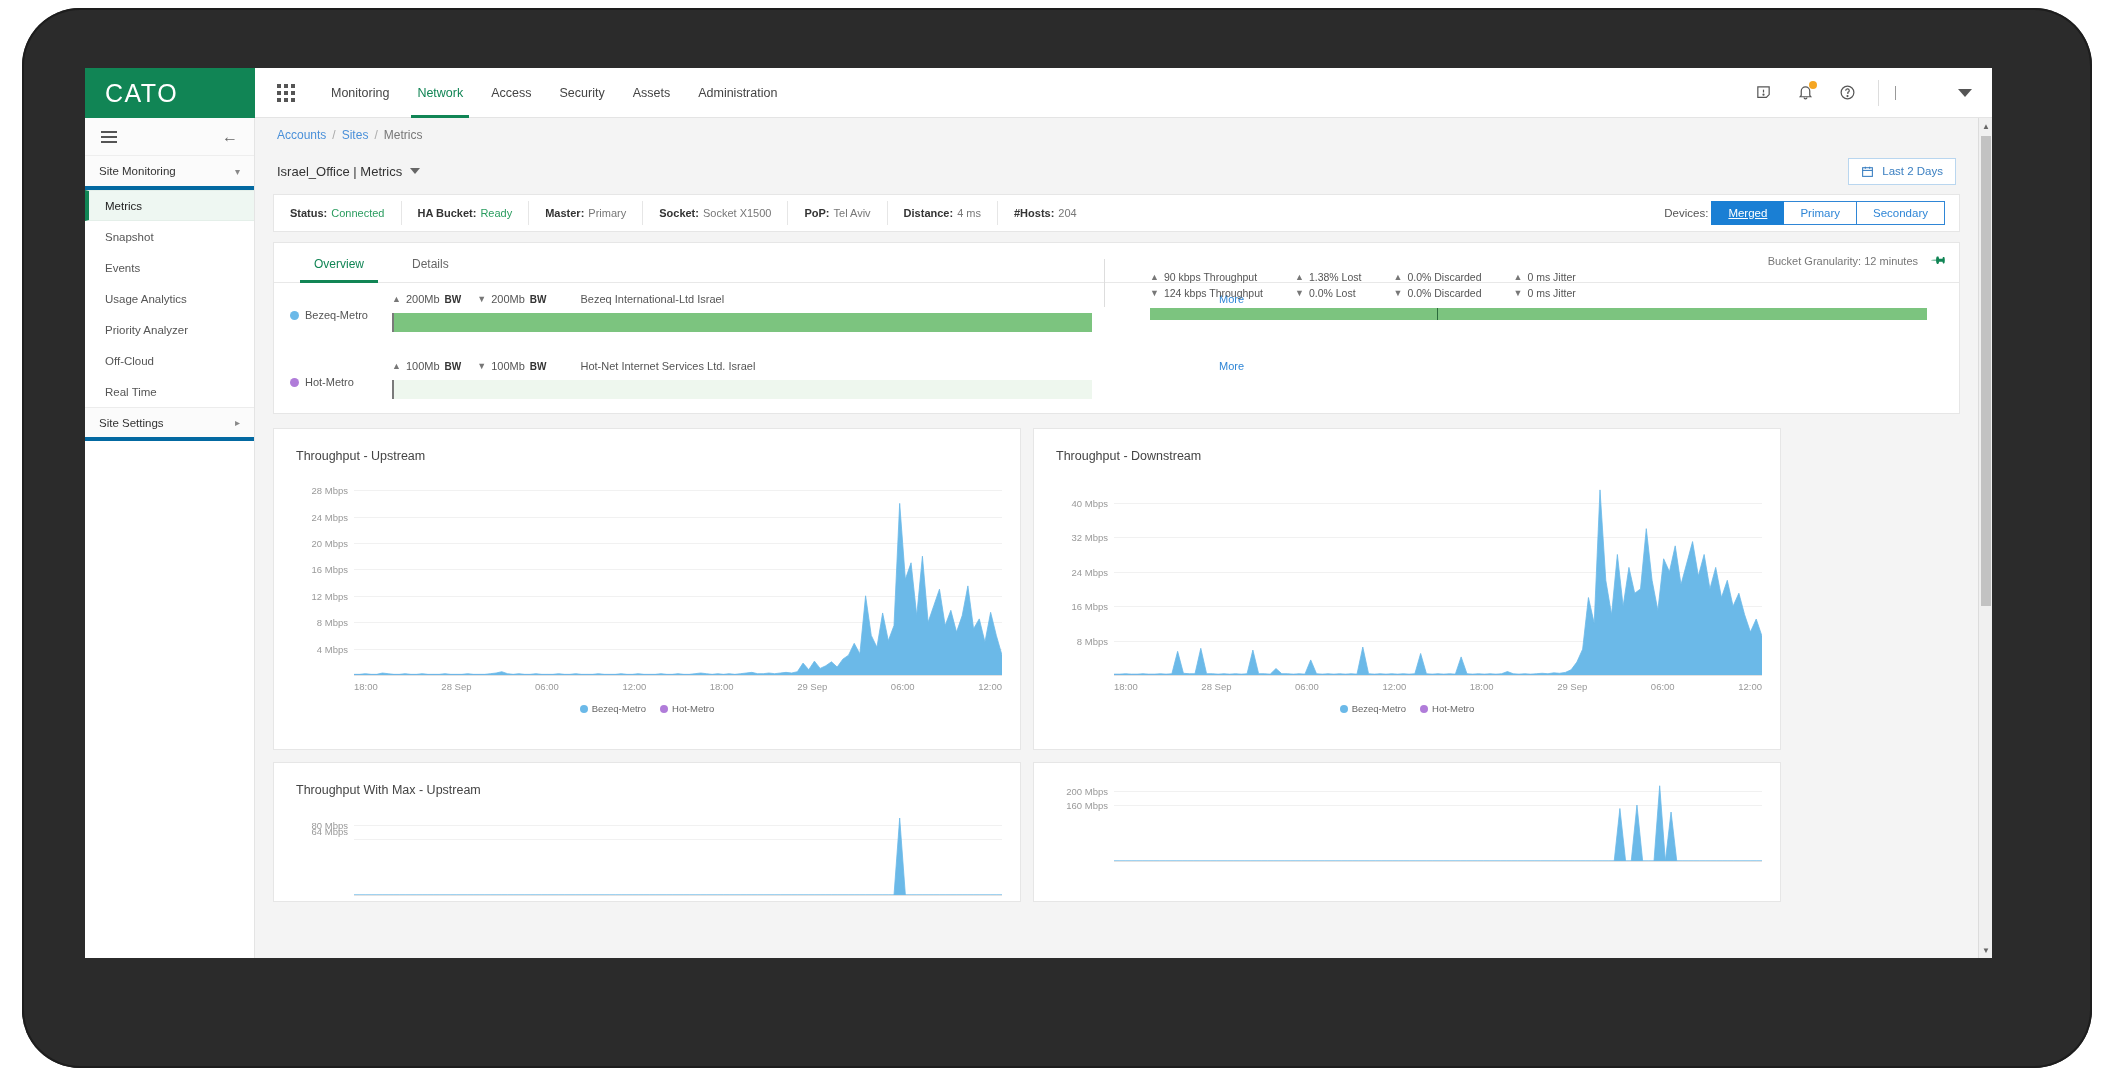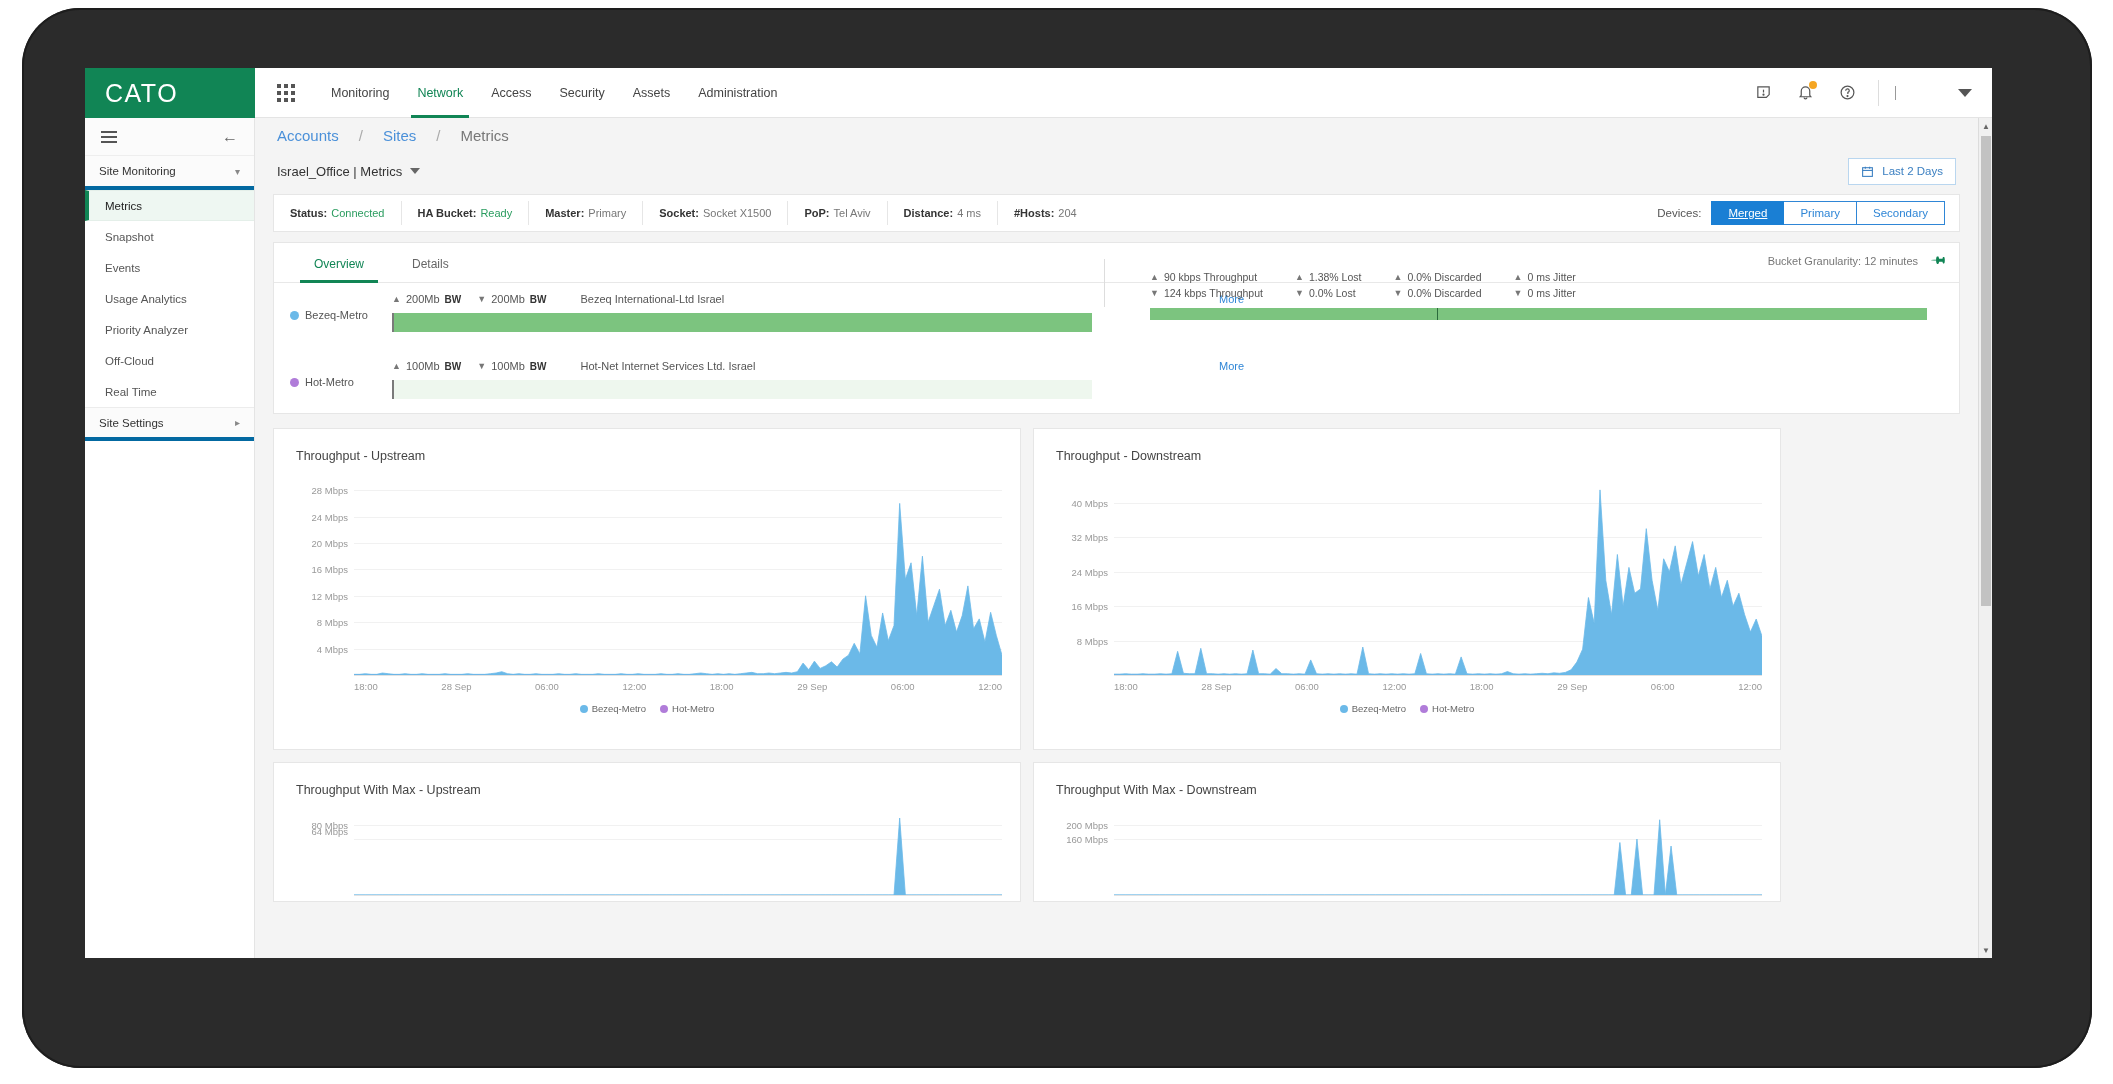--- a/index.html
+++ b/index.html
@@ -109,22 +109,22 @@
     border-left: 4px solid #118555; padding-left: 16px;
     border-top: 1px solid #e4efe9; border-bottom: 1px solid #e4efe9;
   }
   
   #main {
     position: absolute; left: 170px; top: 50px;
     width: 1723px; height: 840px;
     background: #f4f4f4; overflow: hidden;
   }
   #breadcrumb {
-    height: 34px; display: flex; align-items: center; gap: 20px;
-    padding-left: 22px; font-size: 15px; color: #777;
+    height: 34px; display: flex; align-items: center; gap: 6px;
+    padding-left: 22px; font-size: 12px; color: #777;
     background: #f4f4f4;
   }
   #breadcrumb a { color: #4a90d9; text-decoration: none; cursor: pointer; }
   #breadcrumb .sep { color: #aaa; }
   #titlerow {
     height: 38px; display: flex; align-items: center; justify-content: space-between;
     padding: 0 22px; background: #f4f4f4;
   }
   #page-title { font-size: 13px; color: #333; display: flex; align-items: center; gap: 8px; }
   .caret-dn { width:0;height:0;border-left:5px solid transparent;border-right:5px solid transparent;border-top:6px solid #666; }
@@ -142,21 +142,21 @@
     position: relative;
   }
   .stat-cell {
     font-size: 11px; color: #777; padding: 0 16px; height: 24px;
     display: flex; align-items: center; gap: 4px;
     border-right: 1px solid #e6e6e6; white-space: nowrap;
   }
   .stat-cell .k { color: #333; font-weight: bold; }
   .stat-cell .v.green { color: #2a9c5f; }
   #devices-box {
-    margin-left: auto; display: flex; align-items: center; gap: 10px;
+    margin-left: auto; display: flex; align-items: center; gap: 3px;
     padding-right: 14px; font-size: 11.5px; color: #555;
   }
   .seg {
     border: 1px solid #2f86d6; color: #2f86d6; background: #fff;
     font-size: 11.5px; padding: 5px 16px; cursor: pointer;
   }
   .seg.active { background: #1a7fd4; color: #fff; border-color: #1a7fd4; text-decoration: underline; }
   .seg + .seg { border-left: none; }
   
   #overview-card {
@@ -613,21 +613,20 @@
               <div class="gridline" style="top: 34px;"></div>
               <div class="ylabel" style="top: 26px; left: 0px;">64 Mbps</div>
               <svg width="648" height="90" style="position: absolute; left: 66px; top: 0px;">
                 <path d="M 0 90 L 0.00 90.00 L 5.68 90.00 L 11.37 90.00 L 17.05 90.00 L 22.74 90.00 L 28.42 90.00 L 34.11 90.00 L 39.79 90.00 L 45.47 90.00 L 51.16 90.00 L 56.84 90.00 L 62.53 90.00 L 68.21 90.00 L 73.89 90.00 L 79.58 90.00 L 85.26 90.00 L 90.95 90.00 L 96.63 90.00 L 102.32 90.00 L 108.00 90.00 L 113.68 90.00 L 119.37 90.00 L 125.05 90.00 L 130.74 90.00 L 136.42 90.00 L 142.11 90.00 L 147.79 90.00 L 153.47 90.00 L 159.16 90.00 L 164.84 90.00 L 170.53 90.00 L 176.21 90.00 L 181.89 90.00 L 187.58 90.00 L 193.26 90.00 L 198.95 90.00 L 204.63 90.00 L 210.32 90.00 L 216.00 90.00 L 221.68 90.00 L 227.37 90.00 L 233.05 90.00 L 238.74 90.00 L 244.42 90.00 L 250.11 90.00 L 255.79 90.00 L 261.47 90.00 L 267.16 90.00 L 272.84 90.00 L 278.53 90.00 L 284.21 90.00 L 289.89 90.00 L 295.58 90.00 L 301.26 90.00 L 306.95 90.00 L 312.63 90.00 L 318.32 90.00 L 324.00 90.00 L 329.68 90.00 L 335.37 90.00 L 341.05 90.00 L 346.74 90.00 L 352.42 90.00 L 358.11 90.00 L 363.79 90.00 L 369.47 90.00 L 375.16 90.00 L 380.84 90.00 L 386.53 90.00 L 392.21 90.00 L 397.89 90.00 L 403.58 90.00 L 409.26 90.00 L 414.95 90.00 L 420.63 90.00 L 426.32 90.00 L 432.00 90.00 L 437.68 90.00 L 443.37 90.00 L 449.05 90.00 L 454.74 90.00 L 460.42 90.00 L 466.11 90.00 L 471.79 90.00 L 477.47 90.00 L 483.16 90.00 L 488.84 90.00 L 494.53 90.00 L 500.21 90.00 L 505.89 90.00 L 511.58 90.00 L 517.26 90.00 L 522.95 90.00 L 528.63 90.00 L 534.32 90.00 L 540.00 90.00 L 545.68 13.00 L 551.37 90.00 L 557.05 90.00 L 562.74 90.00 L 568.42 90.00 L 574.11 90.00 L 579.79 90.00 L 585.47 90.00 L 591.16 90.00 L 596.84 90.00 L 602.53 90.00 L 608.21 90.00 L 613.89 90.00 L 619.58 90.00 L 625.26 90.00 L 630.95 90.00 L 636.63 90.00 L 642.32 90.00 L 648.00 90.00 L 648 90 Z" fill="#6bb9e8" stroke="#6bb9e8" stroke-width="0.8"></path>
               </svg>
               <div class="gridline" style="top: 90px; background: rgb(226, 226, 226);"></div>
             </div>
         </div>
 
         <div class="chart-card short">
-          <div class="chart-title">Throughput With Max - Downstream</div>
           <div class="plot" id="plot3" style="height:90px">
               <div class="gridline" style="top: 20px;"></div>
               <div class="ylabel" style="top: 20px; left: 0px;">200 Mbps</div>
               <div class="gridline" style="top: 34px;"></div>
               <div class="ylabel" style="top: 34px; left: 0px;">160 Mbps</div>
               <svg width="648" height="90" style="position: absolute; left: 66px; top: 0px;">
                 <path d="M 0 90 L 0.00 90.00 L 5.68 90.00 L 11.37 90.00 L 17.05 90.00 L 22.74 90.00 L 28.42 90.00 L 34.11 90.00 L 39.79 90.00 L 45.47 90.00 L 51.16 90.00 L 56.84 90.00 L 62.53 90.00 L 68.21 90.00 L 73.89 90.00 L 79.58 90.00 L 85.26 90.00 L 90.95 90.00 L 96.63 90.00 L 102.32 90.00 L 108.00 90.00 L 113.68 90.00 L 119.37 90.00 L 125.05 90.00 L 130.74 90.00 L 136.42 90.00 L 142.11 90.00 L 147.79 90.00 L 153.47 90.00 L 159.16 90.00 L 164.84 90.00 L 170.53 90.00 L 176.21 90.00 L 181.89 90.00 L 187.58 90.00 L 193.26 90.00 L 198.95 90.00 L 204.63 90.00 L 210.32 90.00 L 216.00 90.00 L 221.68 90.00 L 227.37 90.00 L 233.05 90.00 L 238.74 90.00 L 244.42 90.00 L 250.11 90.00 L 255.79 90.00 L 261.47 90.00 L 267.16 90.00 L 272.84 90.00 L 278.53 90.00 L 284.21 90.00 L 289.89 90.00 L 295.58 90.00 L 301.26 90.00 L 306.95 90.00 L 312.63 90.00 L 318.32 90.00 L 324.00 90.00 L 329.68 90.00 L 335.37 90.00 L 341.05 90.00 L 346.74 90.00 L 352.42 90.00 L 358.11 90.00 L 363.79 90.00 L 369.47 90.00 L 375.16 90.00 L 380.84 90.00 L 386.53 90.00 L 392.21 90.00 L 397.89 90.00 L 403.58 90.00 L 409.26 90.00 L 414.95 90.00 L 420.63 90.00 L 426.32 90.00 L 432.00 90.00 L 437.68 90.00 L 443.37 90.00 L 449.05 90.00 L 454.74 90.00 L 460.42 90.00 L 466.11 90.00 L 471.79 90.00 L 477.47 90.00 L 483.16 90.00 L 488.84 90.00 L 494.53 90.00 L 500.21 90.00 L 505.89 37.50 L 511.58 90.00 L 517.26 90.00 L 522.95 34.00 L 528.63 90.00 L 534.32 90.00 L 540.00 90.00 L 545.68 14.75 L 551.37 90.00 L 557.05 41.00 L 562.74 90.00 L 568.42 90.00 L 574.11 90.00 L 579.79 90.00 L 585.47 90.00 L 591.16 90.00 L 596.84 90.00 L 602.53 90.00 L 608.21 90.00 L 613.89 90.00 L 619.58 90.00 L 625.26 90.00 L 630.95 90.00 L 636.63 90.00 L 642.32 90.00 L 648.00 90.00 L 648 90 Z" fill="#6bb9e8" stroke="#6bb9e8" stroke-width="0.8"></path>
               </svg>
               <div class="gridline" style="top: 90px; background: rgb(226, 226, 226);"></div>
             </div>

